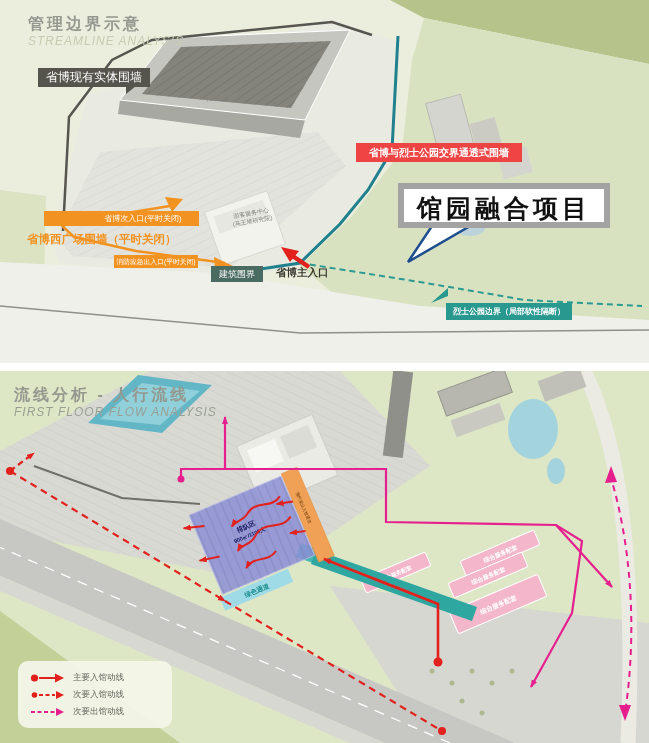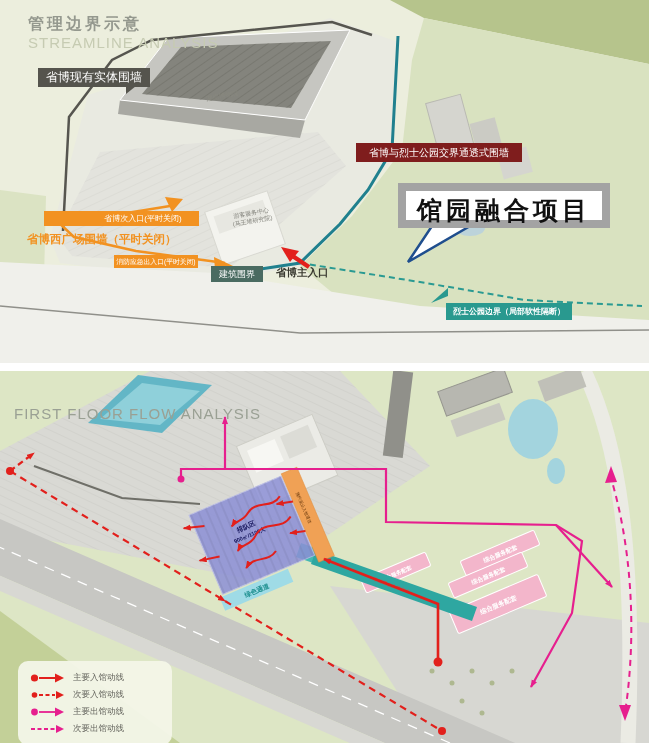--- a/index.html
+++ b/index.html
@@ -4,36 +4,36 @@
 <style>
   html,body{margin:0;padding:0;background:#ffffff;}
   .page{position:relative;width:649px;height:743px;background:#ffffff;overflow:hidden;
         font-family:"Liberation Sans","DejaVu Sans",sans-serif;}
   .panel{position:absolute;left:0;overflow:hidden;}
   .panel-top{top:0;width:649px;height:363px;background:#eceedd;}
   .panel-bottom{top:371px;width:649px;height:372px;background:#dde6c5;}
   .panel svg.map{position:absolute;left:0;top:0;}
   .abs{position:absolute;}
   .panel-title{font-size:16px;letter-spacing:3px;color:#94988e;font-weight:600;}
-  .panel-subtitle{font-size:15px;letter-spacing:1px;color:#c6cbb2;}
+  .panel-subtitle{font-size:12px;letter-spacing:1px;color:#c6cbb2;font-style:italic;}
   .panel-bottom .panel-subtitle{color:#9aa094;}
   .tag{color:#fff;text-align:center;white-space:nowrap;}
   .tag-dark{background:#55544d;font-size:12px;line-height:19px;}
   .tag-dark::after{content:"";position:absolute;right:14px;bottom:-7px;width:0;height:0;
      border-top:8px solid #55544d;border-right:10px solid transparent;}
-  .tag-teal{background:#7f1d1d;font-size:10px;font-weight:normal;line-height:19px;}
+  .tag-teal{background:#ef4444;font-size:10px;font-weight:bold;line-height:19px;}
   .tag-teal2{background:#29998f;font-size:8px;font-weight:bold;line-height:17px;margin-top:20px;}
   .tag-green{background:#4a6b61;font-size:9px;line-height:16px;}
   .tag-orange{background:#f29221;font-size:8px;line-height:15px;padding-left:43px;}
   .tag-orange-sm{background:#f29221;font-size:6.8px;line-height:13px;}
   .txt-orange{color:#f29221;font-size:11.5px;font-weight:bold;white-space:nowrap;}
   .txt-dark{color:#38382f;font-size:10.5px;font-weight:bold;white-space:nowrap;}
   .txt-tiny{color:#83837c;font-size:6px;line-height:1.3;text-align:center;transform:rotate(-10deg);}
   .txt-bldg{color:#88887f;font-size:6.5px;transform:rotate(-11deg);white-space:nowrap;}
-  .callout{background:#fff;border:8px solid #a3a3a3;width:212px;height:45px;box-sizing:border-box;
+  .callout{background:#fff;border:6px solid #a3a3a3;width:212px;height:45px;box-sizing:border-box;
      font-family:"Liberation Serif","DejaVu Serif",serif;font-weight:bold;font-size:25px;
      letter-spacing:4px;color:#111;text-align:center;line-height:39px;}
   .legend{left:18px;top:290px;width:132px;background:rgba(243,245,232,.95);border-radius:10px;
      padding:9px 10px 7px 12px;}
   .legend-row{display:flex;align-items:center;height:15px;margin-bottom:2px;}
   .legend-label{font-size:8.5px;color:#63635c;margin-left:7px;white-space:nowrap;}
   svg text{font-family:"Liberation Sans","DejaVu Sans",sans-serif;}
 </style>
 </head>
 <body>
@@ -246,20 +246,21 @@
         <circle cx="181" cy="108" r="3.5" fill="#e61f8e" stroke="none"></circle>
       </g>
 
       <g>
         <path d="M 610,104 C 630,168 638,256 625,342" fill="none" stroke="#e61f8e" stroke-width="2" stroke-dasharray="6 5"></path>
         <polygon points="605,112 611,95 617,111" fill="#e61f8e"></polygon>
         <polygon points="619,334 631,334 625,350" fill="#e61f8e"></polygon>
       </g>
     </svg>
 
+    <div class="abs panel-title" style="left:14px;top:14px;">流线分析 - 人行流线</div>
     <div class="abs panel-subtitle" style="left:14px;top:34px;">FIRST FLOOR FLOW ANALYSIS</div>
 
     <div class="abs legend">
       <div class="legend-row">
         <svg class="legend-glyph" width="36" height="12">
           <circle cx="4.5" cy="6" r="3.6" fill="#E2201C"></circle>
           <line x1="9" y1="6" x2="25" y2="6" stroke-width="2" stroke="#E2201C"></line>
           <polygon points="25,1.5 34,6 25,10.5" fill="#E2201C"></polygon>
         </svg>
         <span class="legend-label">主要入馆动线</span>
@@ -267,28 +268,20 @@
       <div class="legend-row">
         <svg class="legend-glyph" width="36" height="12">
           <circle cx="4.5" cy="6" r="2.8" fill="#E2201C"></circle>
           <line x1="9" y1="6" x2="25" y2="6" stroke-width="2" stroke-dasharray="4 2.5" stroke="#E2201C"></line>
           <polygon points="26,2 34,6 26,10" fill="#E2201C"></polygon>
         </svg>
         <span class="legend-label">次要入馆动线</span>
       </div>
       <div class="legend-row">
         <svg class="legend-glyph" width="36" height="12">
-          <circle cx="4.5" cy="6" r="3.4" fill="#E61F8E"></circle>
-          <line x1="9" y1="6" x2="25" y2="6" stroke-width="1.8" stroke="#E61F8E"></line>
-          <polygon points="25,1.5 34,6 25,10.5" fill="#E61F8E"></polygon>
-        </svg>
-        <span class="legend-label">主要出馆动线</span>
-      </div>
-      <div class="legend-row">
-        <svg class="legend-glyph" width="36" height="12">
           <line x1="1" y1="6" x2="25" y2="6" stroke-width="1.8" stroke-dasharray="4 2.5" stroke="#E61F8E"></line>
           <polygon points="26,2 34,6 26,10" fill="#E61F8E"></polygon>
         </svg>
         <span class="legend-label">次要出馆动线</span>
       </div>
     </div>
   </section>
 </div>
 
 </body></html>

